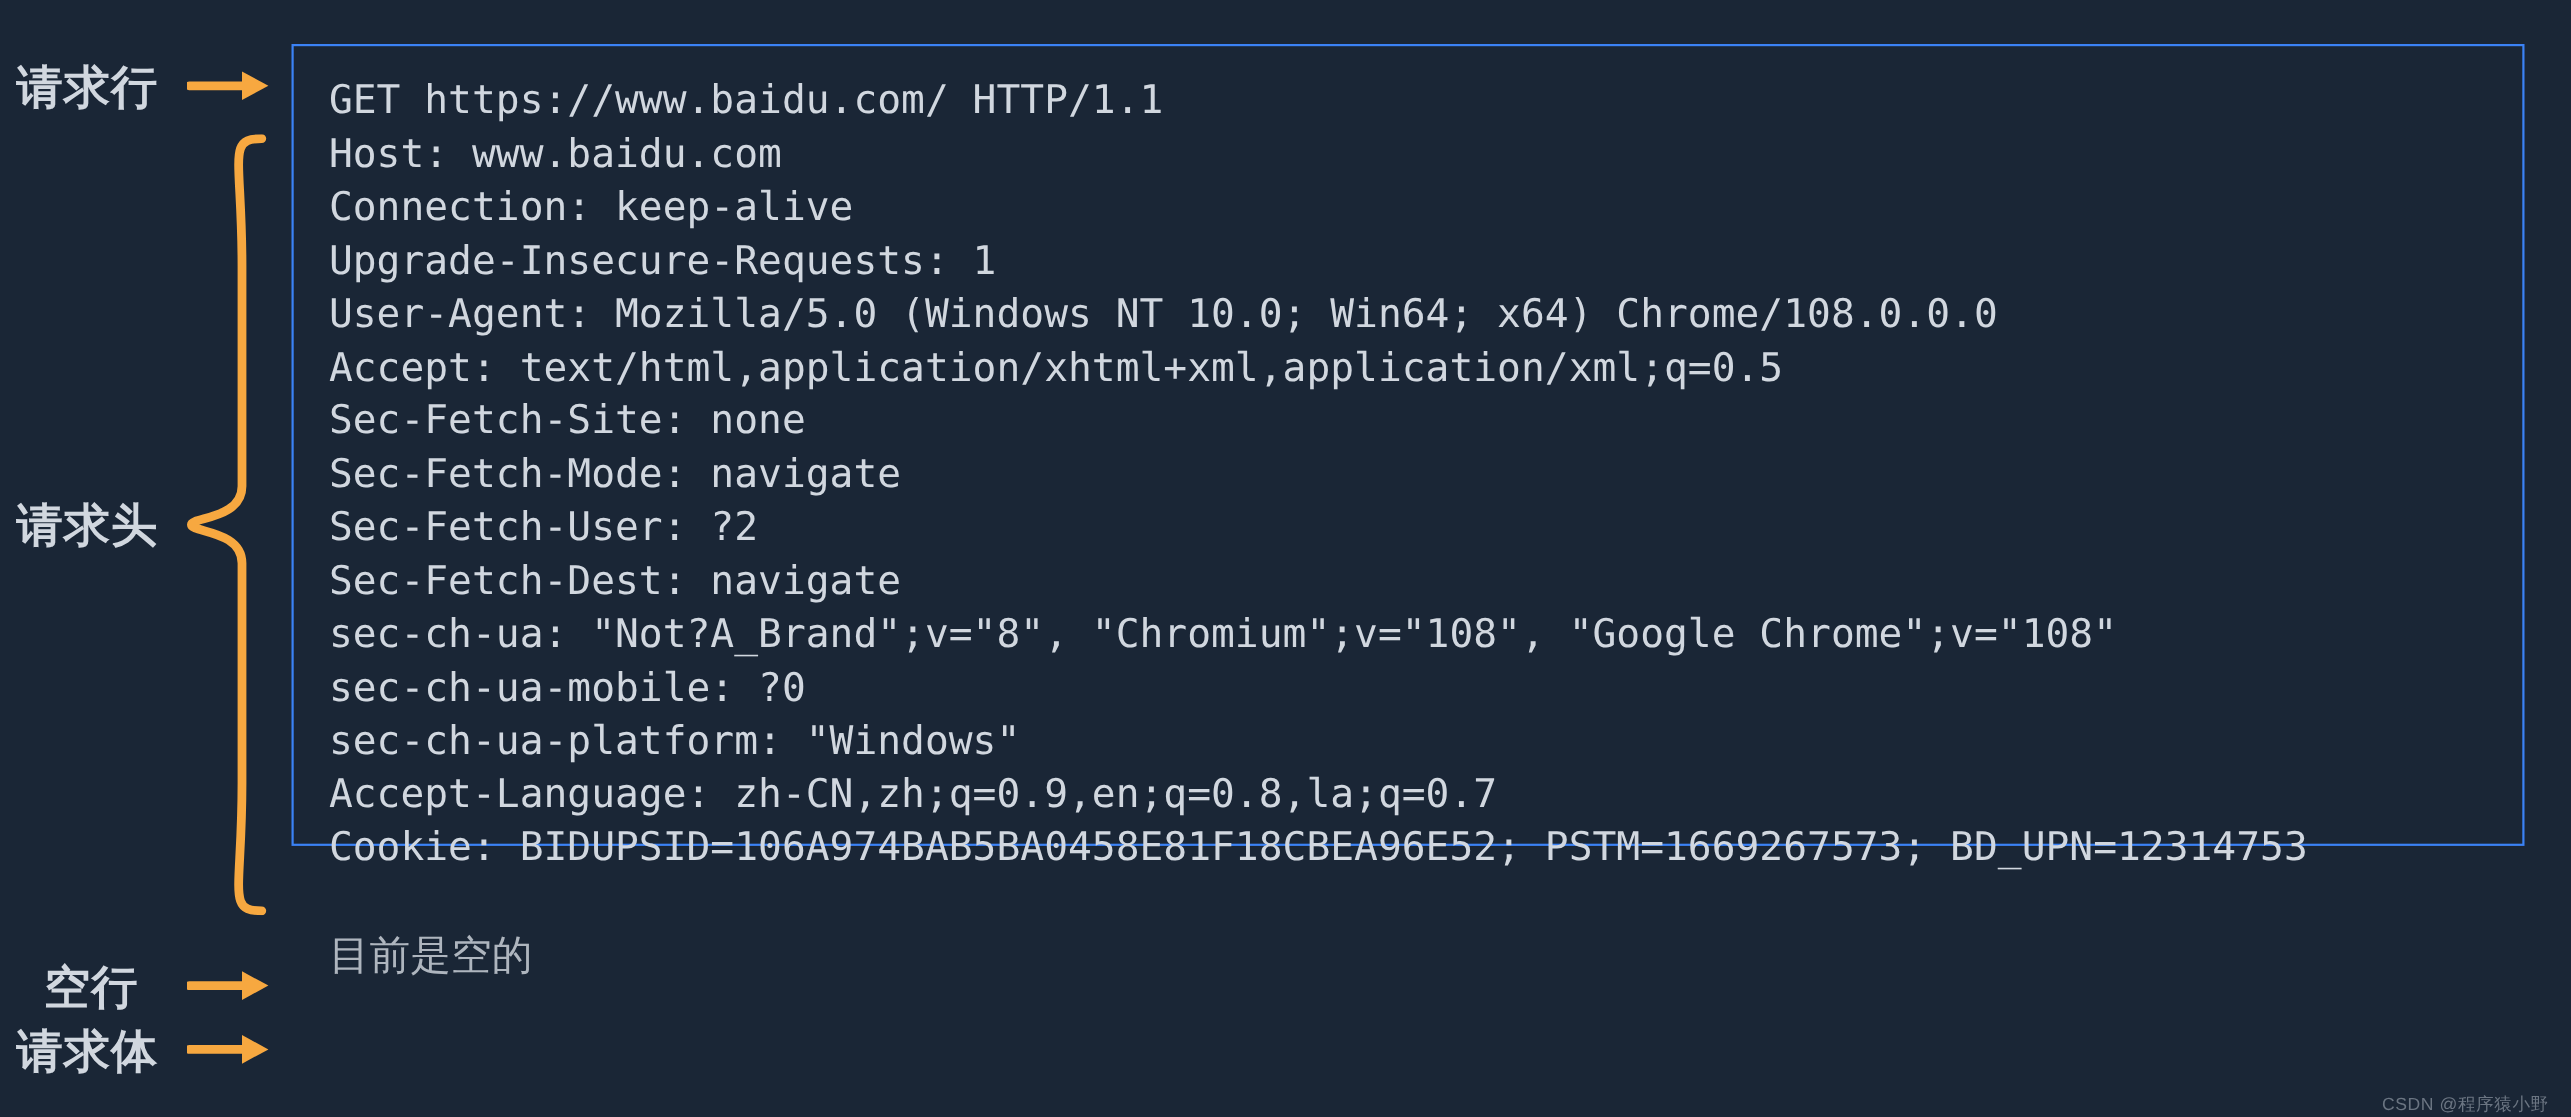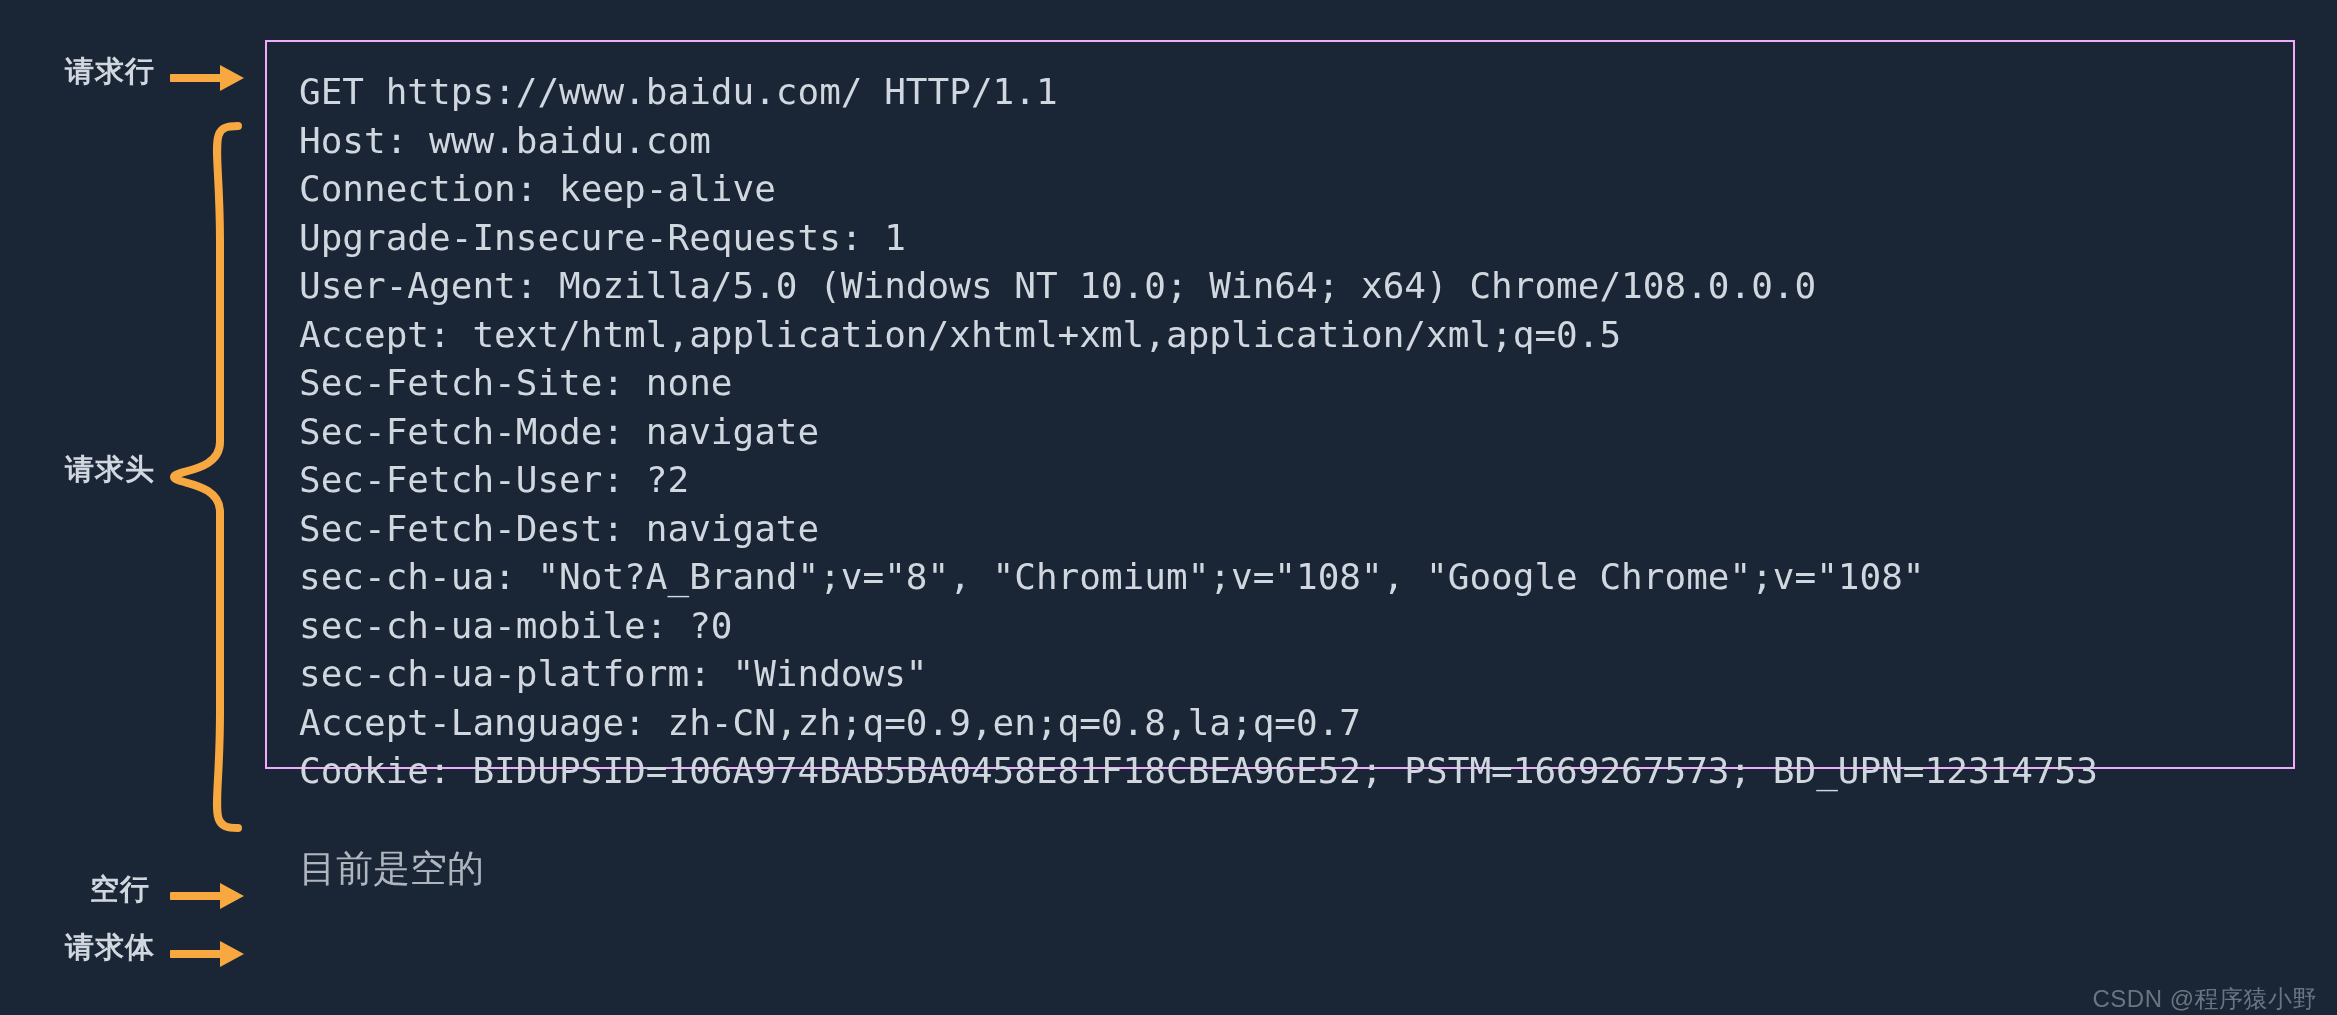--- a/index.html
+++ b/index.html
@@ -14,23 +14,23 @@
   }
   .stage {
     position: relative;
     width: 2337px;
     height: 1015px;
     background: #1a2636;
   }
   .label {
     position: absolute;
     color: #d1d7df;
-    font-size: 29px;
+    font-size: 42px;
     font-weight: 700;
-    text-align: right;
+    text-align: left;
     width: 140px;
     left: 15px;
     letter-spacing: 1px;
   }
   .arrow {
     position: absolute;
     left: 170px;
     width: 75px;
     height: 36px;
   }
@@ -41,21 +41,21 @@
     width: 80px;
   }
   .brace svg { width: 100%; height: 100%; }
 
   .panel {
     position: absolute;
     left: 265px;
     top: 40px;
     width: 2030px;
     height: 729px;
-    border: 2px solid #f0abfc;
+    border: 2px solid #3b82f6;
     box-sizing: border-box;
     padding: 26px 20px 20px 32px;
   }
   .code {
     font-family: "Menlo", "Consolas", "DejaVu Sans Mono", monospace;
     font-size: 36px;
     line-height: 48.5px;
     color: #d1d7df;
     white-space: pre;
     font-weight: 500;
@@ -68,21 +68,21 @@
     font-size: 37px;
     line-height: 48px;
     color: #c8ced6;
     white-space: pre;
     opacity: 0.85;
   }
   .watermark {
     position: absolute;
     right: 20px;
     bottom: 0px;
-    font-size: 24px;
+    font-size: 16px;
     color: #6b7582;
     letter-spacing: 0.5px;
     font-family: "Microsoft YaHei", sans-serif;
     font-weight: 400;
   }
 </style>
 </head>
 <body>
 
 <div class="stage">

